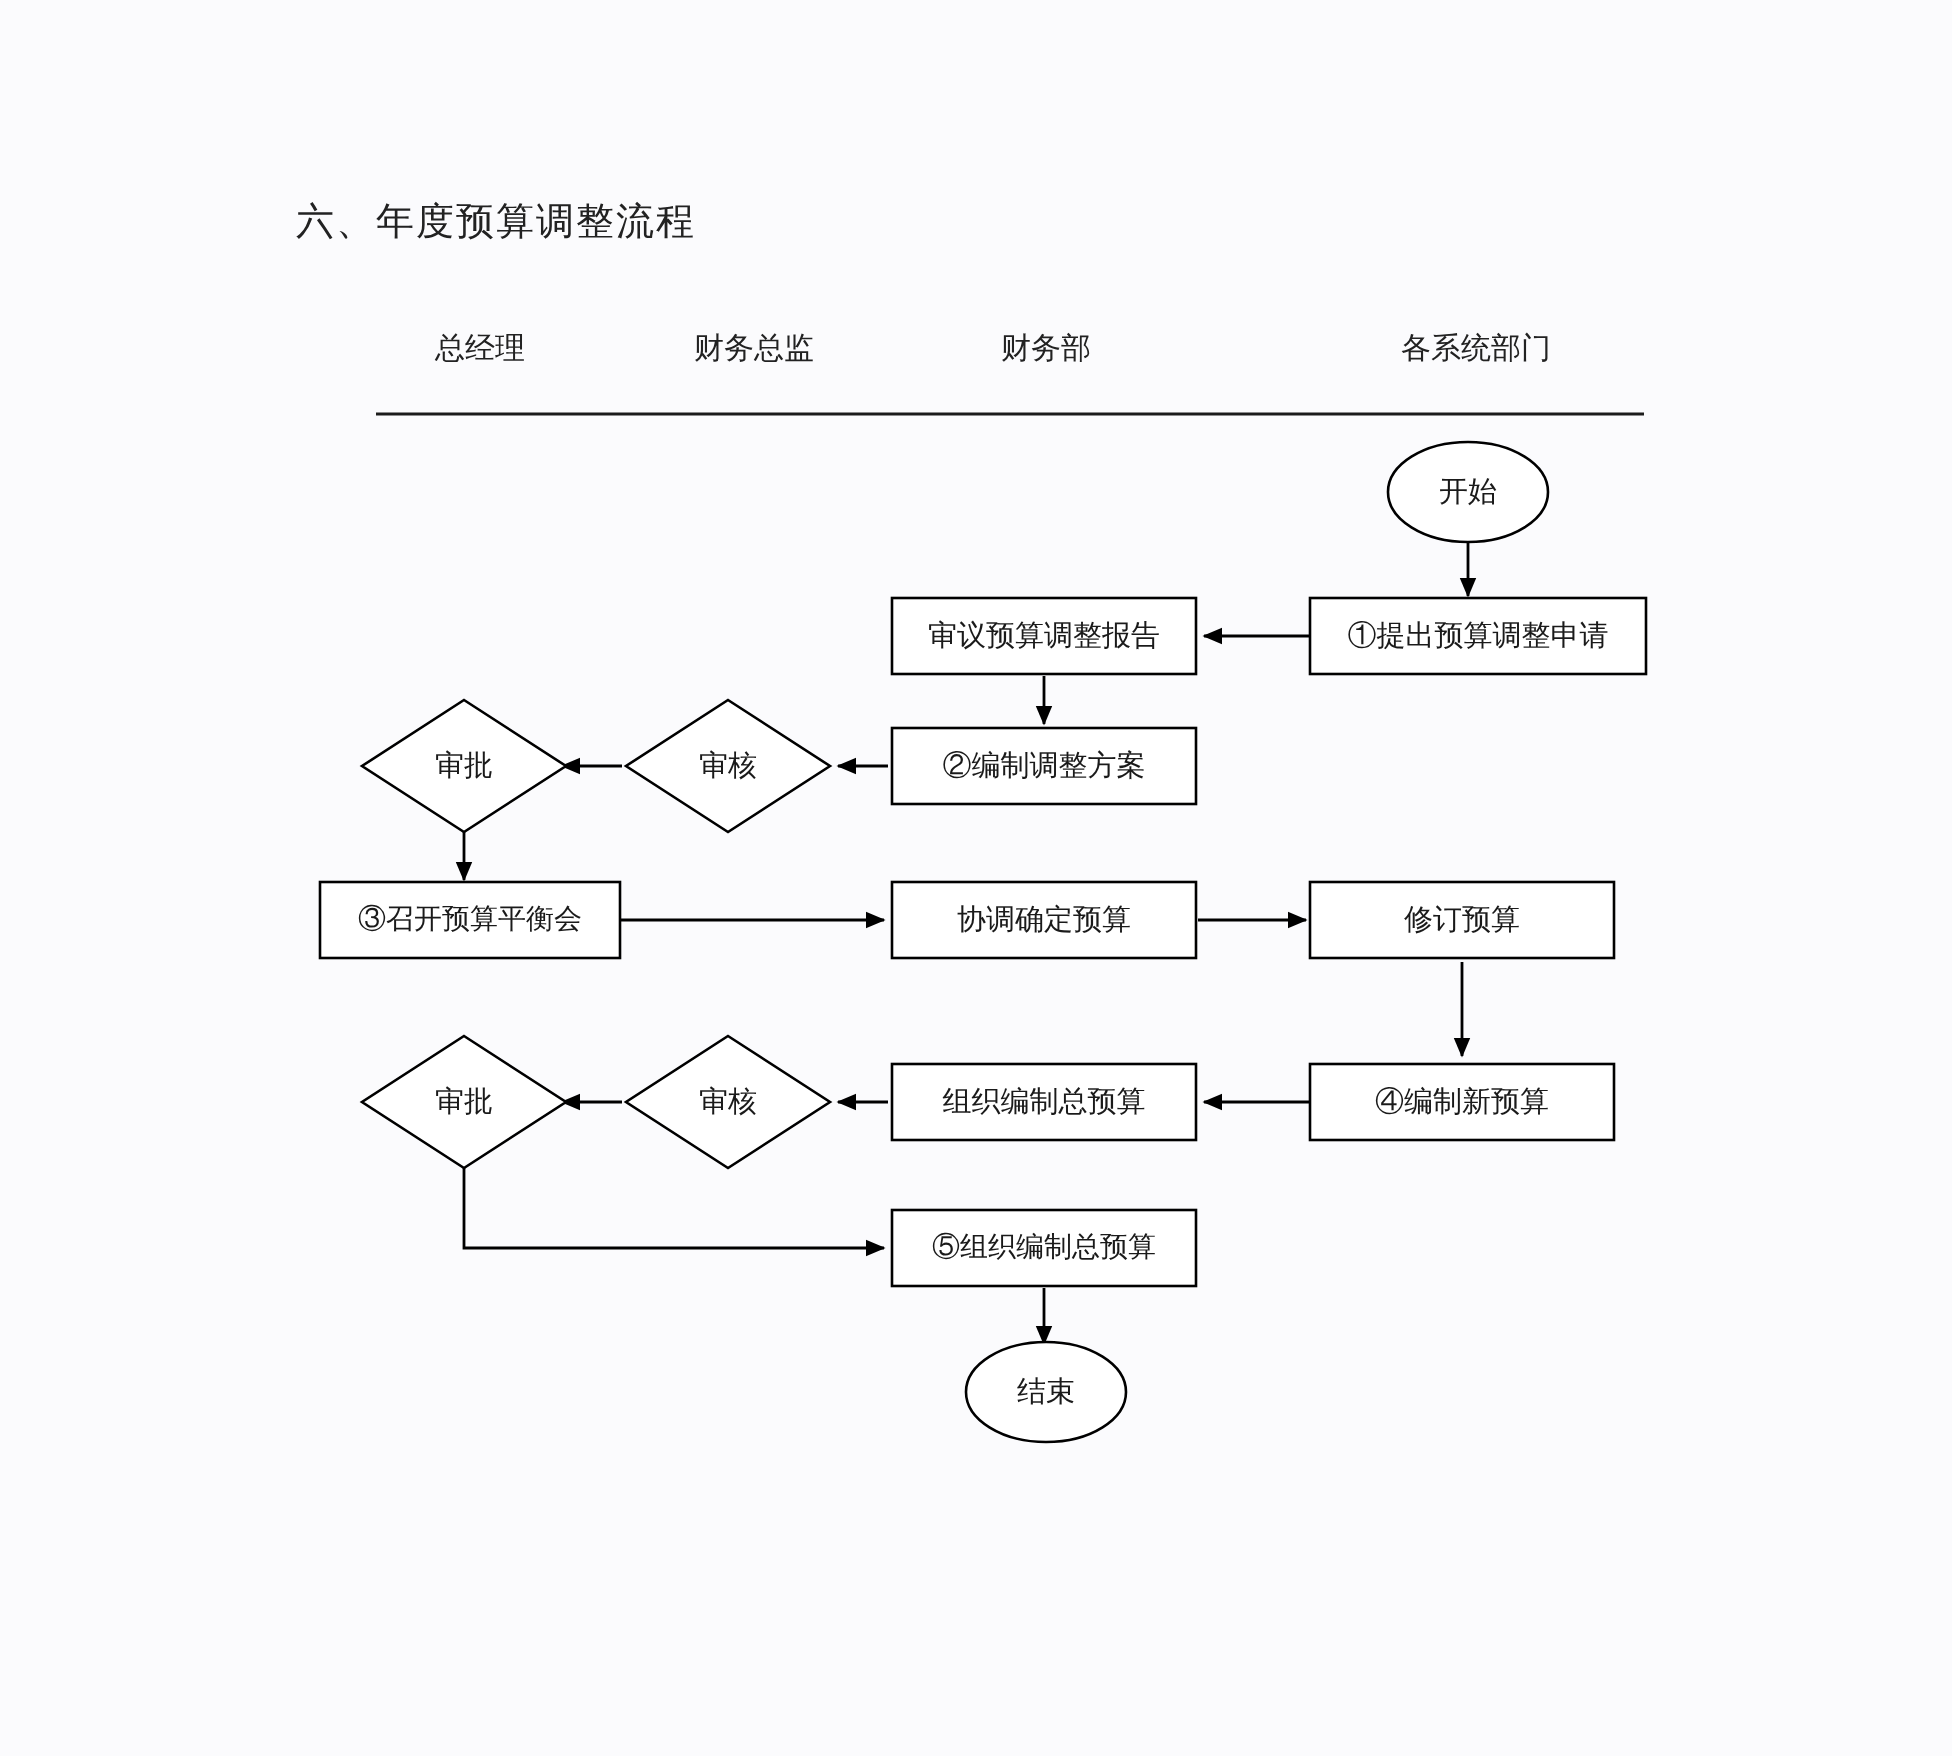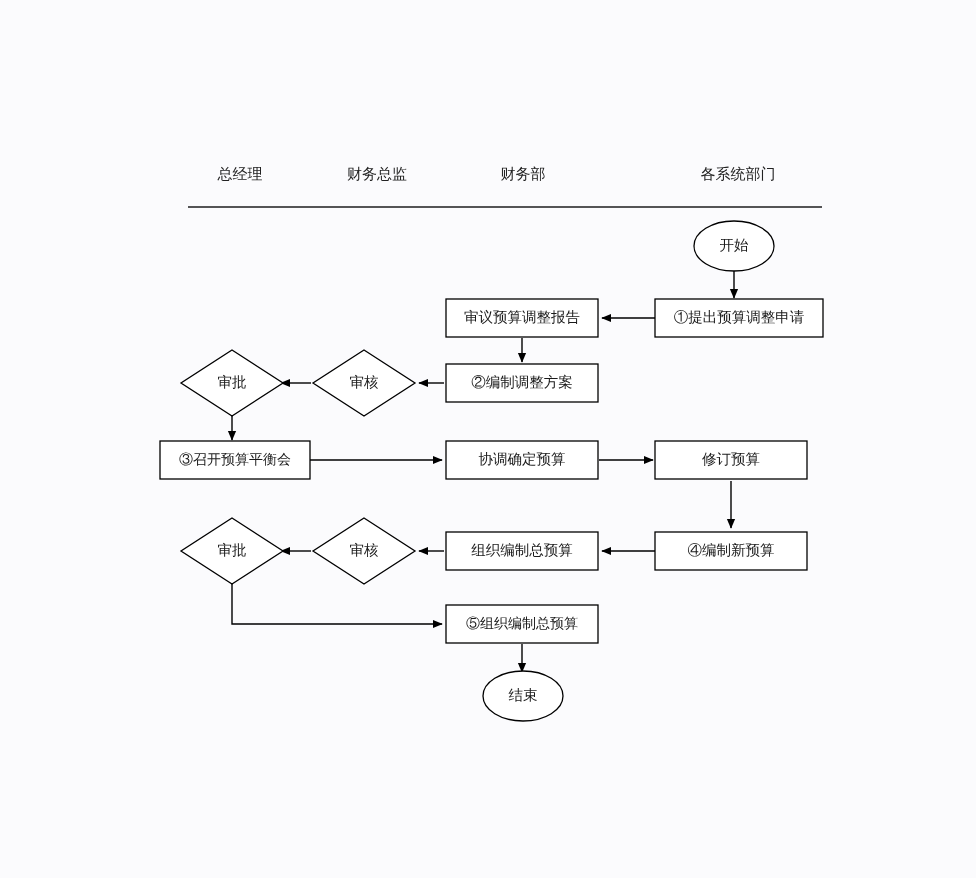--- a/index.html
+++ b/index.html
@@ -72,20 +72,21 @@
   .lane-rule {
     stroke: #1c1c1c;
     stroke-width: 1.6;
   }
 </style>
 </head>
 <body>
 
 <div id="page">
 
+  <div id="doc-title">六、年度预算调整流程</div>
 
   <svg id="flow-svg" width="976" height="878">
     <defs>
       <marker id="arrow" viewBox="0 0 10 10" refX="9.2" refY="5" markerWidth="7" markerHeight="7" orient="auto-start-reverse">
         <path d="M 0 0.8 L 10 5 L 0 9.2 z" fill="#000000"></path>
       </marker>
     </defs>
 
     <text class="lane-header-text" x="240" y="179" text-anchor="middle">总经理</text>
     <text class="lane-header-text" x="377" y="179" text-anchor="middle">财务总监</text>

